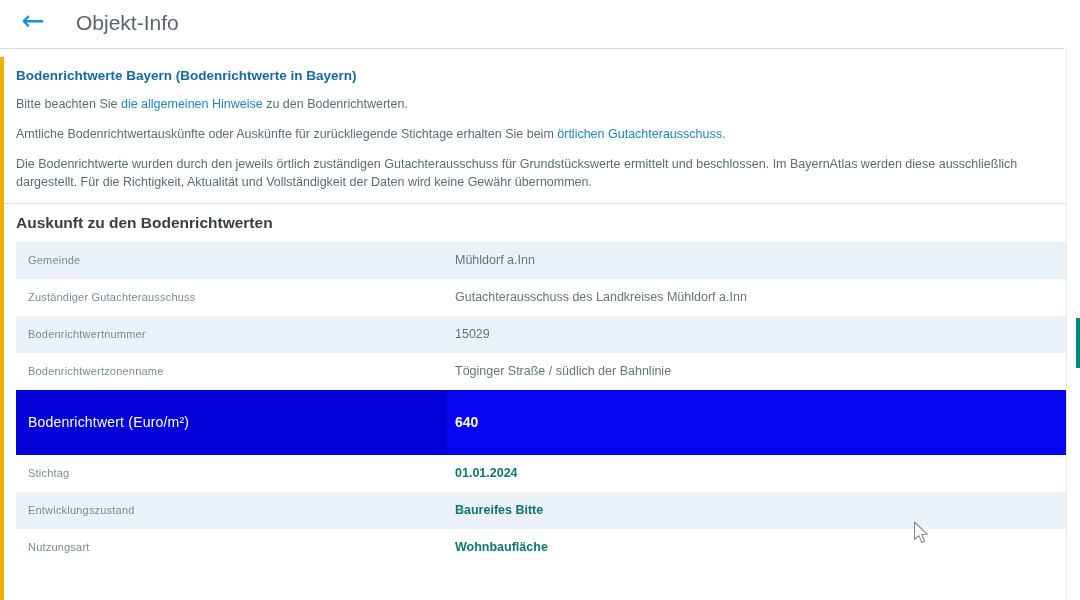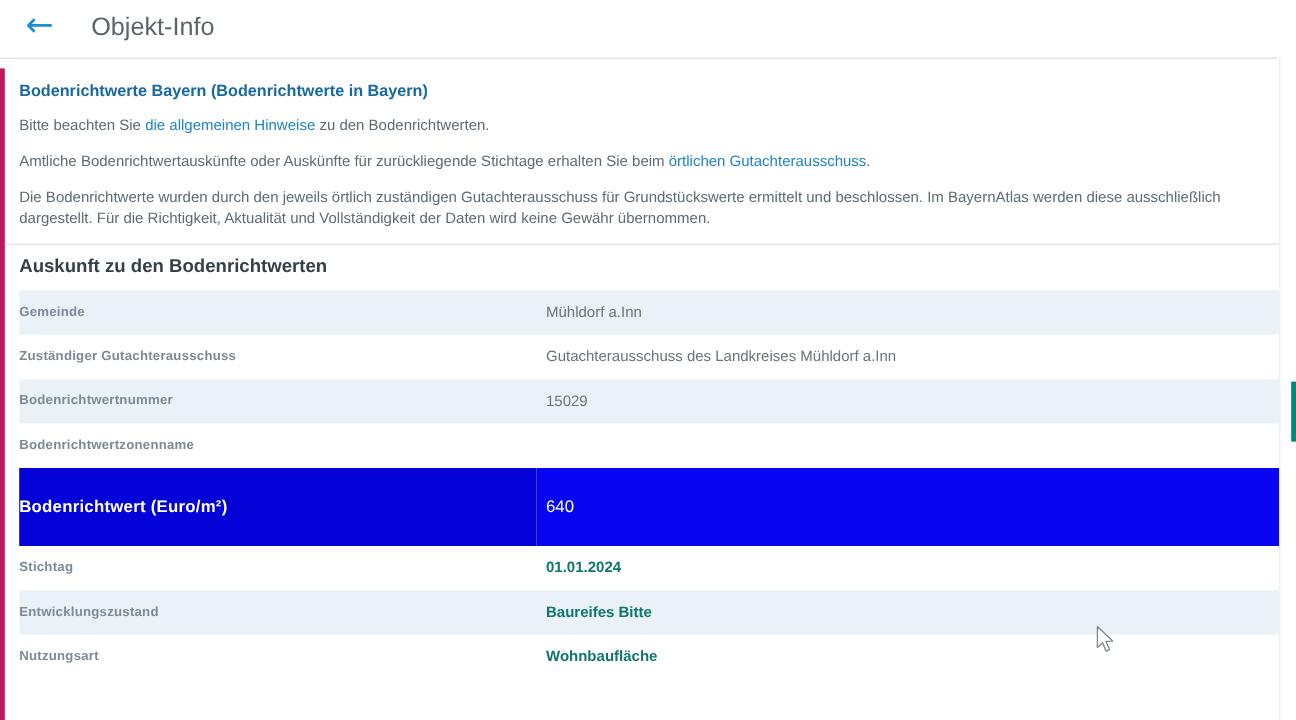--- a/index.html
+++ b/index.html
@@ -23,21 +23,21 @@
   }
   .page-title {
     position:absolute; left:56px; top:11px;
     font-size:21px; color:#5a646b; font-weight:400;margin-left:20px;
   }
   .header-divider { position:absolute; top:48px; left:0; width:1064px; height:1px; background:#dcdcdc; }
 
   
   .content {
     position:absolute; top:57px; left:0; width:1076px; bottom:0;
-    border-left:4px solid #be185d;
+    border-left:4px solid #eab308;
     background:#fff;
   }
   .pad { padding-left:12px; padding-right:14px; }
 
   .info-heading {
     margin-top:11px;
     font-size:13.5px; font-weight:bold; color:#1769a0;
   }
   .para {
     margin-top:12px;
@@ -52,38 +52,39 @@
     margin-top:10px;
     font-size:15.5px; font-weight:bold; color:#333f49;
   }
 
   
   .table { margin-top:10px; width:1060px; }
   .trow { display:flex; align-items:center; height:37px; background:#ffffff; }
   .trow.tinted { background:#eaf2f8; }
   .tlabel {
     width:431px; flex:0 0 431px;
-    font-size:11px; font-weight:bold; color:#7b8a96;
+    padding-left:12px;
+    font-size:11px; font-weight:normal; color:#7b8a96;
     letter-spacing:0.2px;
   }
   .tvalue {
     flex:1 1 auto;
     padding-left:8px;
     font-size:12.5px; color:#67737d;
   }
   .trow.boldval .tvalue { font-weight:bold; color:#0f766e; }
 
   .trow.highlight { height:65px; }
   .trow.highlight .tlabel {
     background:#0300d8; color:#ffffff;
     height:100%; display:flex; align-items:center;
     font-size:14px; letter-spacing:0.2px;
   }
   .trow.highlight .tvalue {
-    background:#0805f2; color:#ffffff; font-weight:normal;
+    background:#0805f2; color:#ffffff; font-weight:bold;
     height:100%; display:flex; align-items:center;
     font-size:14px;
   }
 
   
   .scroll-track {
     position:absolute; top:48px; right:0; width:14px; bottom:0;
     background:#ffffff; border-left:1px solid #ececec;
   }
   .scroll-thumb {
@@ -133,20 +134,21 @@
         <div class="tvalue">Gutachterausschuss des Landkreises Mühldorf a.Inn</div>
       </div>
 
       <div class="trow tinted">
         <div class="tlabel">Bodenrichtwertnummer</div>
         <div class="tvalue">15029</div>
       </div>
 
       <div class="trow">
         <div class="tlabel">Bodenrichtwertzonenname</div>
+        <div class="tvalue">Töginger Straße / südlich der Bahnlinie</div>
       </div>
 
       <div class="trow highlight">
         <div class="tlabel">Bodenrichtwert (Euro/m²)</div>
         <div class="tvalue">640</div>
       </div>
 
       <div class="trow boldval">
         <div class="tlabel">Stichtag</div>
         <div class="tvalue">01.01.2024</div>

